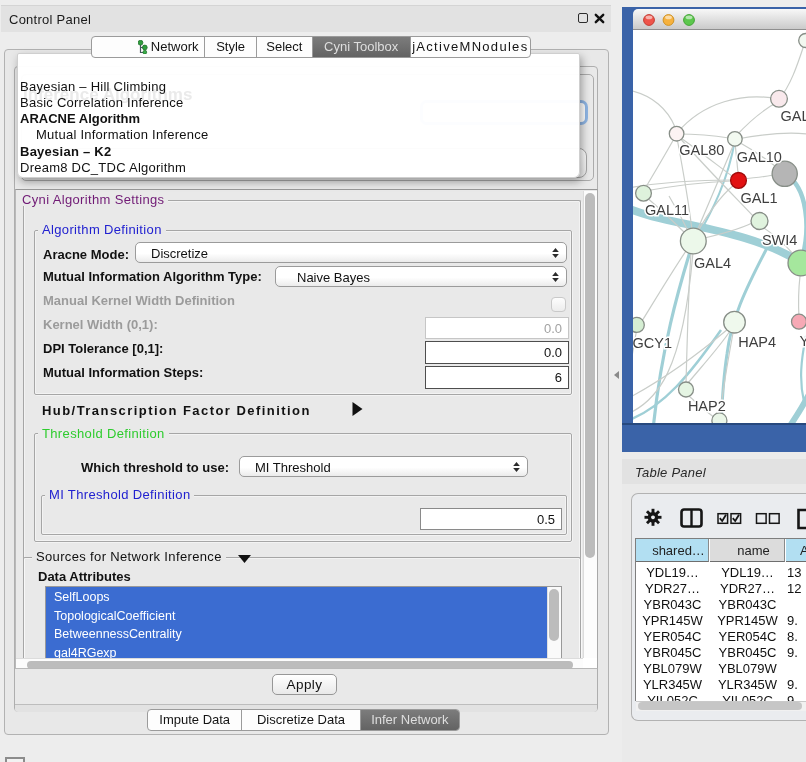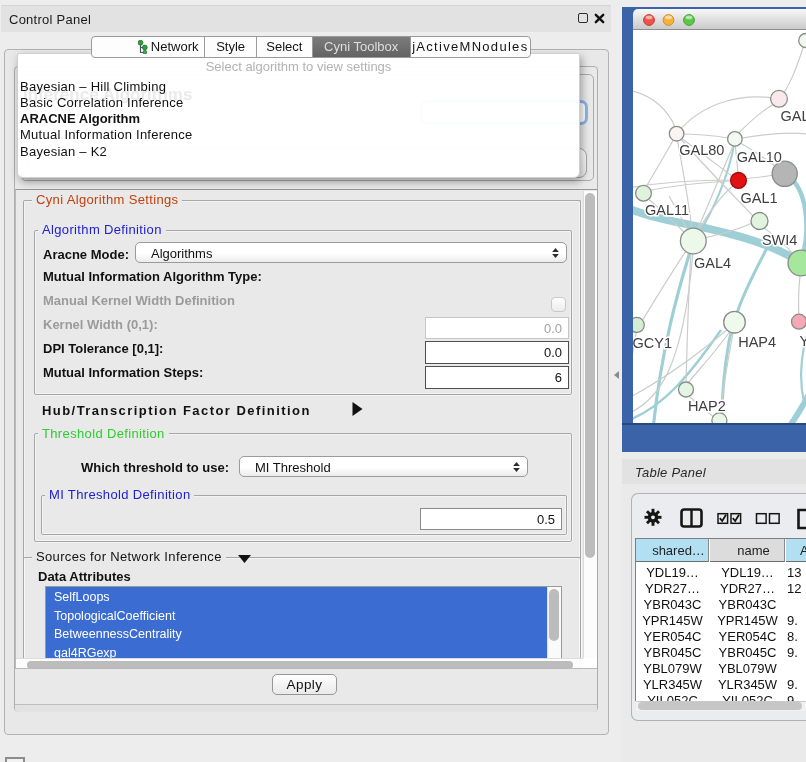--- a/index.html
+++ b/index.html
@@ -39,35 +39,42 @@
 <div class="abs" style="left:14px; top:66px; width:584px; height:646px; background:#e9e9e9; border:1px solid #aeaeae; border-radius:4px;"></div>
 <div class="abs" style="left:15px; top:704px; width:582px; height:8px; background:#e2e2e2; border-top:1px solid #bdbdbd; border-radius:0 0 3px 3px;"></div>
 
 <div class="abs" style="left:21px; top:74px; width:573px; height:107px; background:#e9e9e9; border:1px solid #ababab; border-radius:5px;"></div>
 <div class="abs" style="left:420px; top:100px; width:168px; height:25px; border:3px solid #8fb5e4; border-radius:7px; background:#fff;"></div>
 <div class="abs" style="left:28px; top:148px; width:559px; height:30px; background:linear-gradient(#fdfdfd,#ececec); border:1px solid #a5a5a5; border-radius:8px;"></div>
 
 <div class="abs" id="sp" style="left:15px; top:189px; width:583px; height:480px; background:#e9e9e9; border-top:1px solid #989898; border-left:1px solid #b9b9b9; border-right:1px solid #a8a8a8; border-bottom:1px solid #b9b9b9; overflow:hidden;">
 
   <div class="groupbox" style="left:7px; top:10px; width:558px; height:470px; border-bottom:none;"></div>
-  <div class="gtitle" style="left:16px; top:3px; color:#c2410c;">Cyni Algorithm Settings</div>
+  <div class="gtitle" style="left:2px; top:3px; color:#701a75;">Cyni Algorithm Settings</div>
 
   <div class="groupbox" style="left:18px; top:40px; width:538px; height:165px;"></div>
   <div class="gtitle" style="left:22px; top:33px; color:#2121d0;">Algorithm Definition</div>
 
   <div class="abs b13" style="left:27px; top:57px;">Aracne Mode:</div>
   <div class="combo" style="left:119px; top:52px; width:432px; height:21px;">
-        <span class="ct">Algorithms</span>
+        <span class="ct">Discretize</span>
     <svg class="carr" width="9" height="12" viewBox="0 0 9 12">
           <path d="M4.5 1 L7.8 5 H1.2 Z" fill="#2b2b2b"></path>
           <path d="M4.5 11 L1.2 7 H7.8 Z" fill="#2b2b2b"></path>
         </svg>
       </div>
 
   <div class="abs b13" style="left:27px; top:79px;">Mutual Information Algorithm Type:</div>
+  <div class="combo" style="left:259px; top:76px; width:292px; height:21px;">
+        <span class="ct" style="left:21px;">Naive Bayes</span>
+    <svg class="carr" width="9" height="12" viewBox="0 0 9 12">
+          <path d="M4.5 1 L7.8 5 H1.2 Z" fill="#2b2b2b"></path>
+          <path d="M4.5 11 L1.2 7 H7.8 Z" fill="#2b2b2b"></path>
+        </svg>
+      </div>
 
   <div class="abs b13 gray" style="left:27px; top:103px;text-align:center;">Manual Kernel Width Definition</div>
   <div class="abs" style="left:535px; top:107px; width:15px; height:15px; background:linear-gradient(#fdfdfd,#ececec); border:1px solid #c9c9c9; border-radius:4px;"></div>
 
   <div class="abs b13 gray" style="left:27px; top:127px;">Kernel Width (0,1):</div>
   <div class="tfield-dis" style="left:409px; top:127px; width:144px; height:22px; line-height:21px;">0.0</div>
 
   <div class="abs b13" style="left:27px; top:151px;">DPI Tolerance [0,1]:</div>
   <div class="tfield" style="left:409px; top:151px; width:144px; height:23px; line-height:22px;">0.0</div>
 
@@ -115,42 +122,47 @@
 
   <div class="abs" style="left:567px; top:1px; width:16px; height:468px; background:#fcfcfc; border-left:1px solid #dcdcdc;"></div>
   <div class="thumbv" style="left:569px; top:3px; width:10px; height:365px;"></div>
   <div class="abs" style="left:0px; top:468px; width:567px; height:12px; background:#fcfcfc; border-top:1px solid #dcdcdc;"></div>
   <div class="thumbv" style="left:11px; top:471px; width:546px; height:8px; border-radius:4px;"></div>
   <div class="abs" style="left:567px; top:468px; width:16px; height:12px; background:#fff;"></div>
 </div>
 
 <div class="abs" style="left:272px; top:674px; width:65px; height:21px; background:linear-gradient(#ffffff,#e9e9e9); border:1px solid #979797; border-radius:5px; text-align:center; font-size:13.5px; letter-spacing:0.4px; line-height:19px; color:#111;">Apply</div>
 
+<div class="seg" style="left:147px; top:708.5px; width:313px; height:22px;">
+  <div style="width:95px;">Impute Data</div>
+  <div style="width:119px;">Discretize Data</div>
+  <div class="sel" style="width:99px;">Infer Network</div>
+</div>
 
 <div class="seg" style="left:91px; top:36px; width:440px; height:22px;padding-left:40px;">
   <div style="width:84px;"><svg width="10" height="14" viewBox="0 0 10 14" style="vertical-align:-3px; margin-right:3px;">
           <path d="M2.5 4 L2.5 12.5 L6.5 12.5 M2.5 7.5 L6.5 7.5" stroke="#4a5560" stroke-width="1.2" fill="none"></path>
           <circle cx="2.5" cy="2.7" r="2.4" fill="#2f9e3d" stroke="#1e7029" stroke-width="0.8"></circle>
           <circle cx="6.8" cy="7.5" r="2.4" fill="#2f9e3d" stroke="#1e7029" stroke-width="0.8"></circle>
           <circle cx="6.8" cy="12.2" r="1.9" fill="#3aae48" stroke="#1e7029" stroke-width="0.7"></circle>
         </svg>Network</div>
   <div style="width:59px;">Style</div>
   <div style="width:64px;">Select</div>
   <div class="sel" style="width:112px;">Cyni Toolbox</div>
   <div style="width:137px; letter-spacing:1.3px;">jActiveMNodules</div>
 </div>
 
 <div class="abs" id="popup" style="z-index:10; left:17px; top:53px; width:563px; height:125px; background:rgba(255,255,255,0.97); border:1px solid #cfcfcf; border-radius:2px 2px 6px 6px; box-shadow:2px 4px 9px rgba(0,0,0,0.34);">
   <div class="abs" style="left:5px; top:31px; font-size:17px; font-weight:bold; color:#eaeaea;">Inference Algorithms</div>
-  <div class="abs" style="left:0; top:5px; width:100%; text-align:center; font-size:13px; color:#b2b2b2;">Select algorithm to view settings</div>
   <div class="abs r13" style="left:2px; top:24.5px;">Bayesian – Hill Climbing</div>
   <div class="abs r13" style="left:2px; top:40.8px;">Basic Correlation Inference</div>
   <div class="abs b13" style="left:2px; top:57px;">ARACNE Algorithm</div>
-  <div class="abs r13" style="left:2px; top:73.3px;">Mutual Information Inference</div>
-  <div class="abs r13" style="left:2px; top:89.6px;">Bayesian – K2</div>
+  <div class="abs r13" style="left:18px; top:73.3px;">Mutual Information Inference</div>
+  <div class="abs r13" style="left:2px; top:89.6px;font-weight:bold;">Bayesian – K2</div>
+  <div class="abs r13" style="left:2px; top:105.8px;">Dream8 DC_TDC Algorithm</div>
 </div>
 
 <svg class="abs" style="left:614px; top:371px;" width="6" height="8" viewBox="0 0 6 8">
       <path d="M5 0 L5 8 L0 4 Z" fill="#8a8a8a"></path>
     </svg>
 
 <div class="abs" style="left:5px; top:757px; width:20px; height:10px; background:#f2f2f2; border:2px solid #8c8c8c;"></div>
 
 <div class="abs" style="left:622px; top:7px; width:184px; height:445px; background:#3a63a8;"></div>
 <div class="abs" style="left:622px; top:423px; width:184px; height:2px; background:#27497e;"></div>

